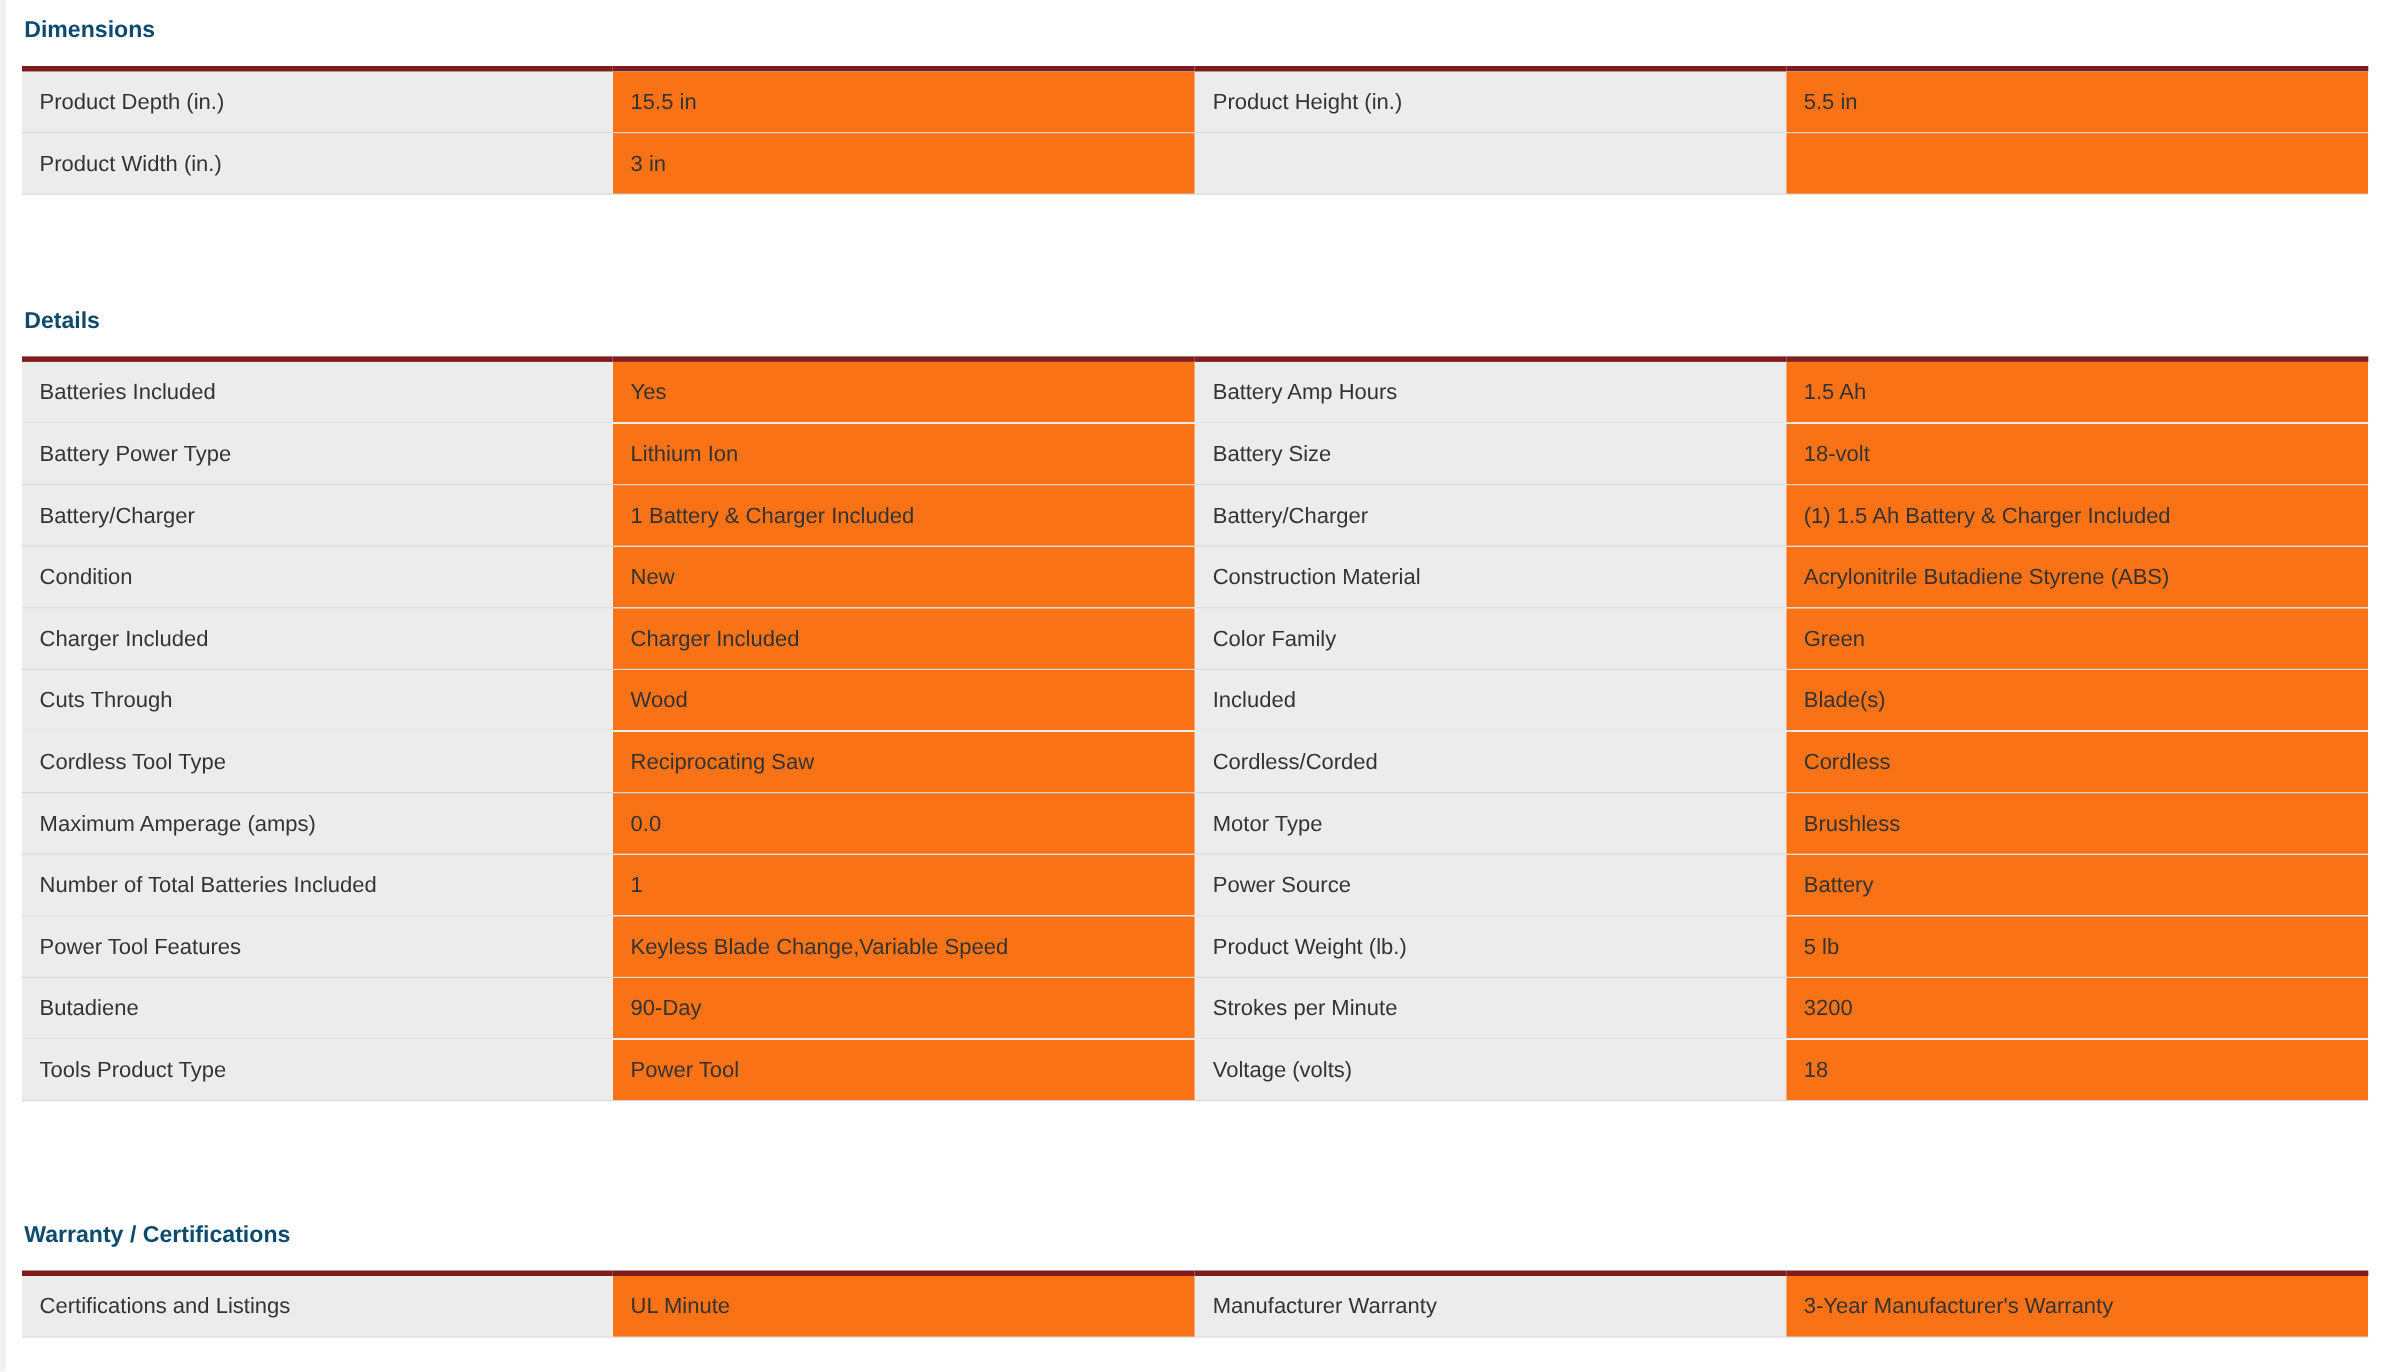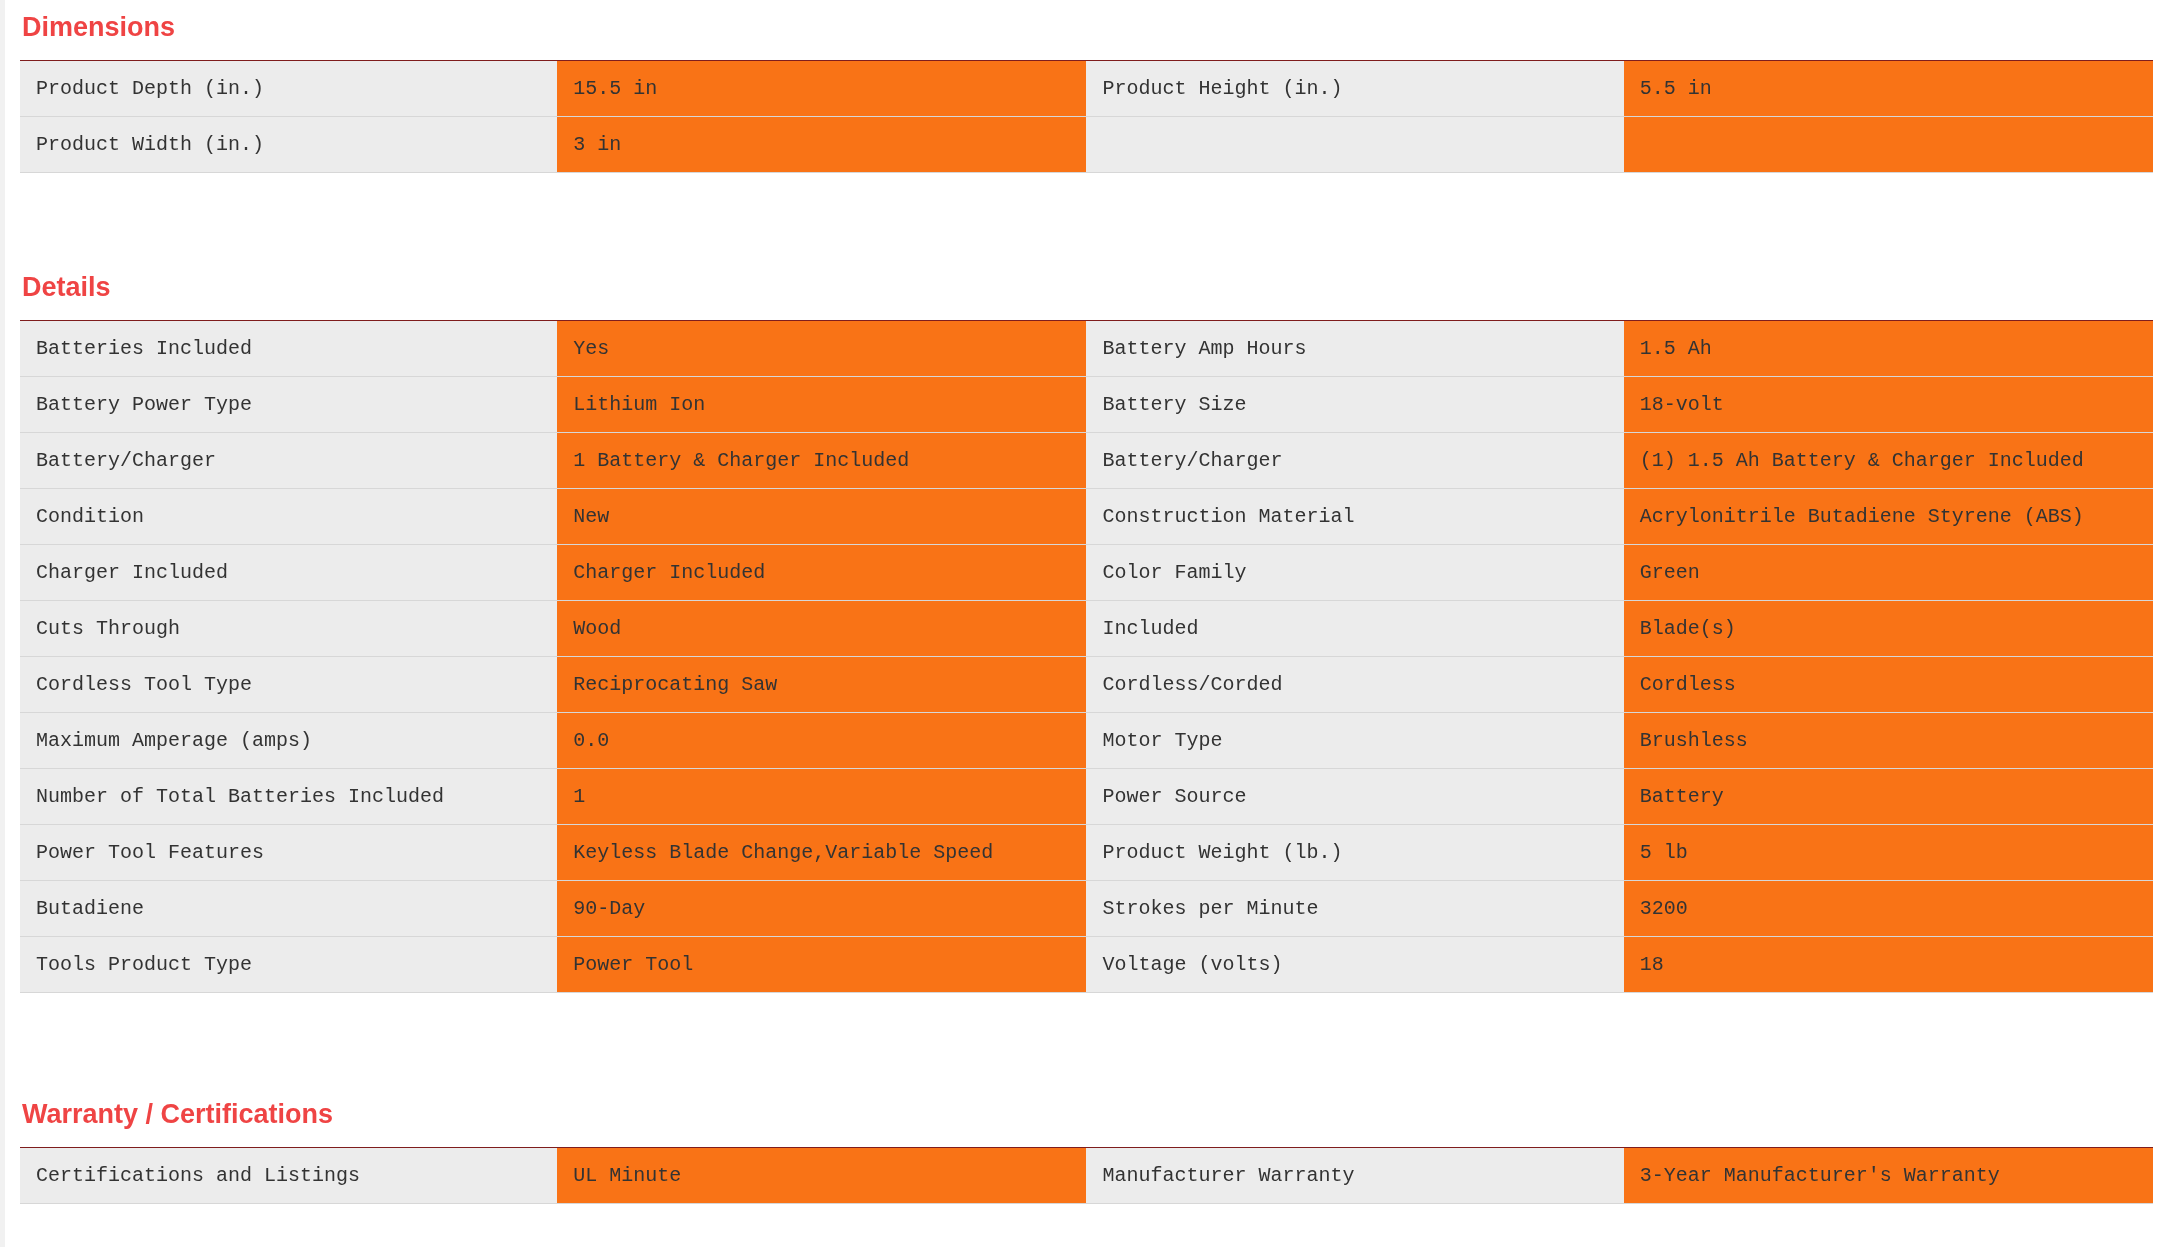--- a/index.html
+++ b/index.html
@@ -27,34 +27,33 @@
   }
   .content {
     position: absolute;
     left: 20px;
     top: 10px;
     width: 2133px;
   }
   .spec-section { margin: 0; }
   .spec-section h2 {
     margin: 0 0 15px 2px;
-    font-size: 27px;
+    font-size: 21px;
     line-height: 35px;
     font-weight: 600;
-    color: #ef4444;
+    color: #0c4a6e;
   }
   .sec-dimensions { margin-bottom: 97px; }
   .sec-details   { margin-bottom: 104px; }
   .sec-warranty  { margin-bottom: 0; }
   table.spec-table {
     width: 100%;
     border-collapse: collapse;
     table-layout: fixed;
-    border-top: 1px solid #7f1d1d;
-    font-family: Liberation Mono, monospace;
+    border-top: 5px solid #7f1d1d;
   }
   table.spec-table tr {
     border-bottom: 1px solid #d7d7d7;
   }
   table.spec-table td {
     height: 55px;
     padding: 0 16px;
     font-size: 20px;
     line-height: 26px;
     vertical-align: middle;

